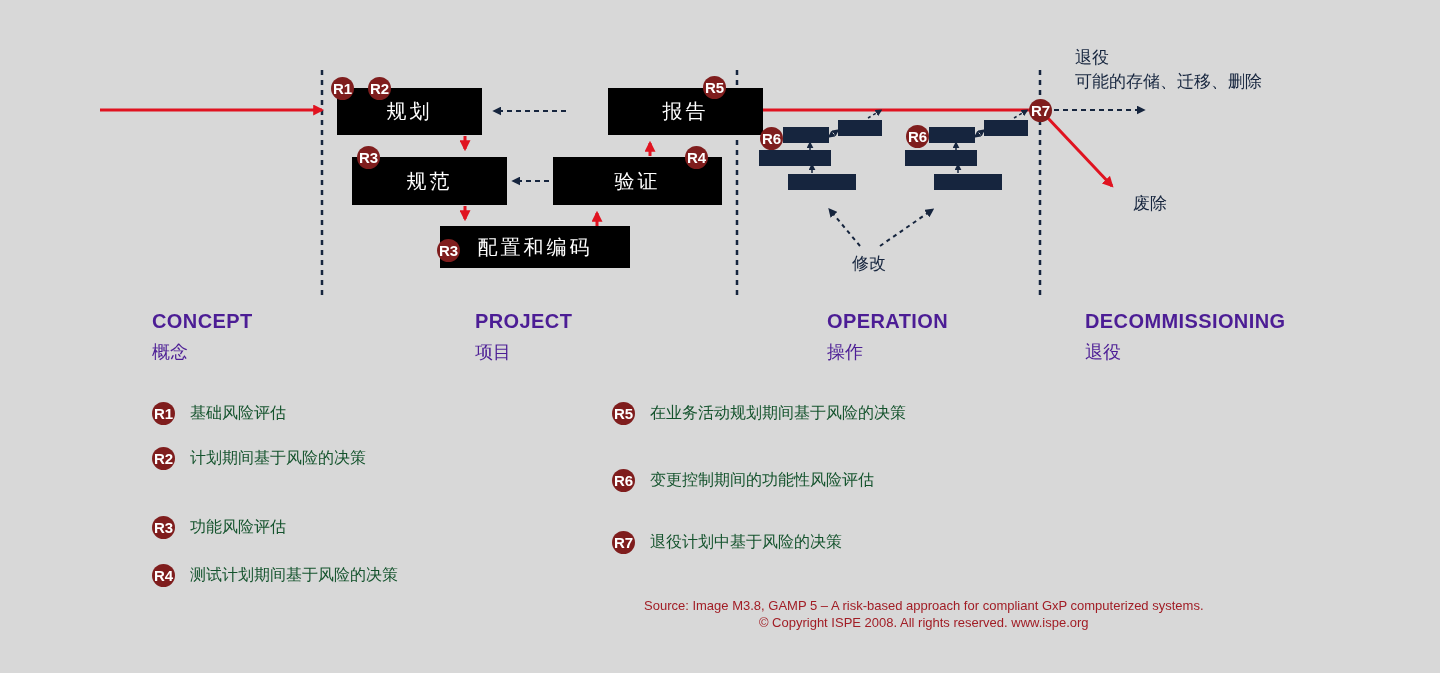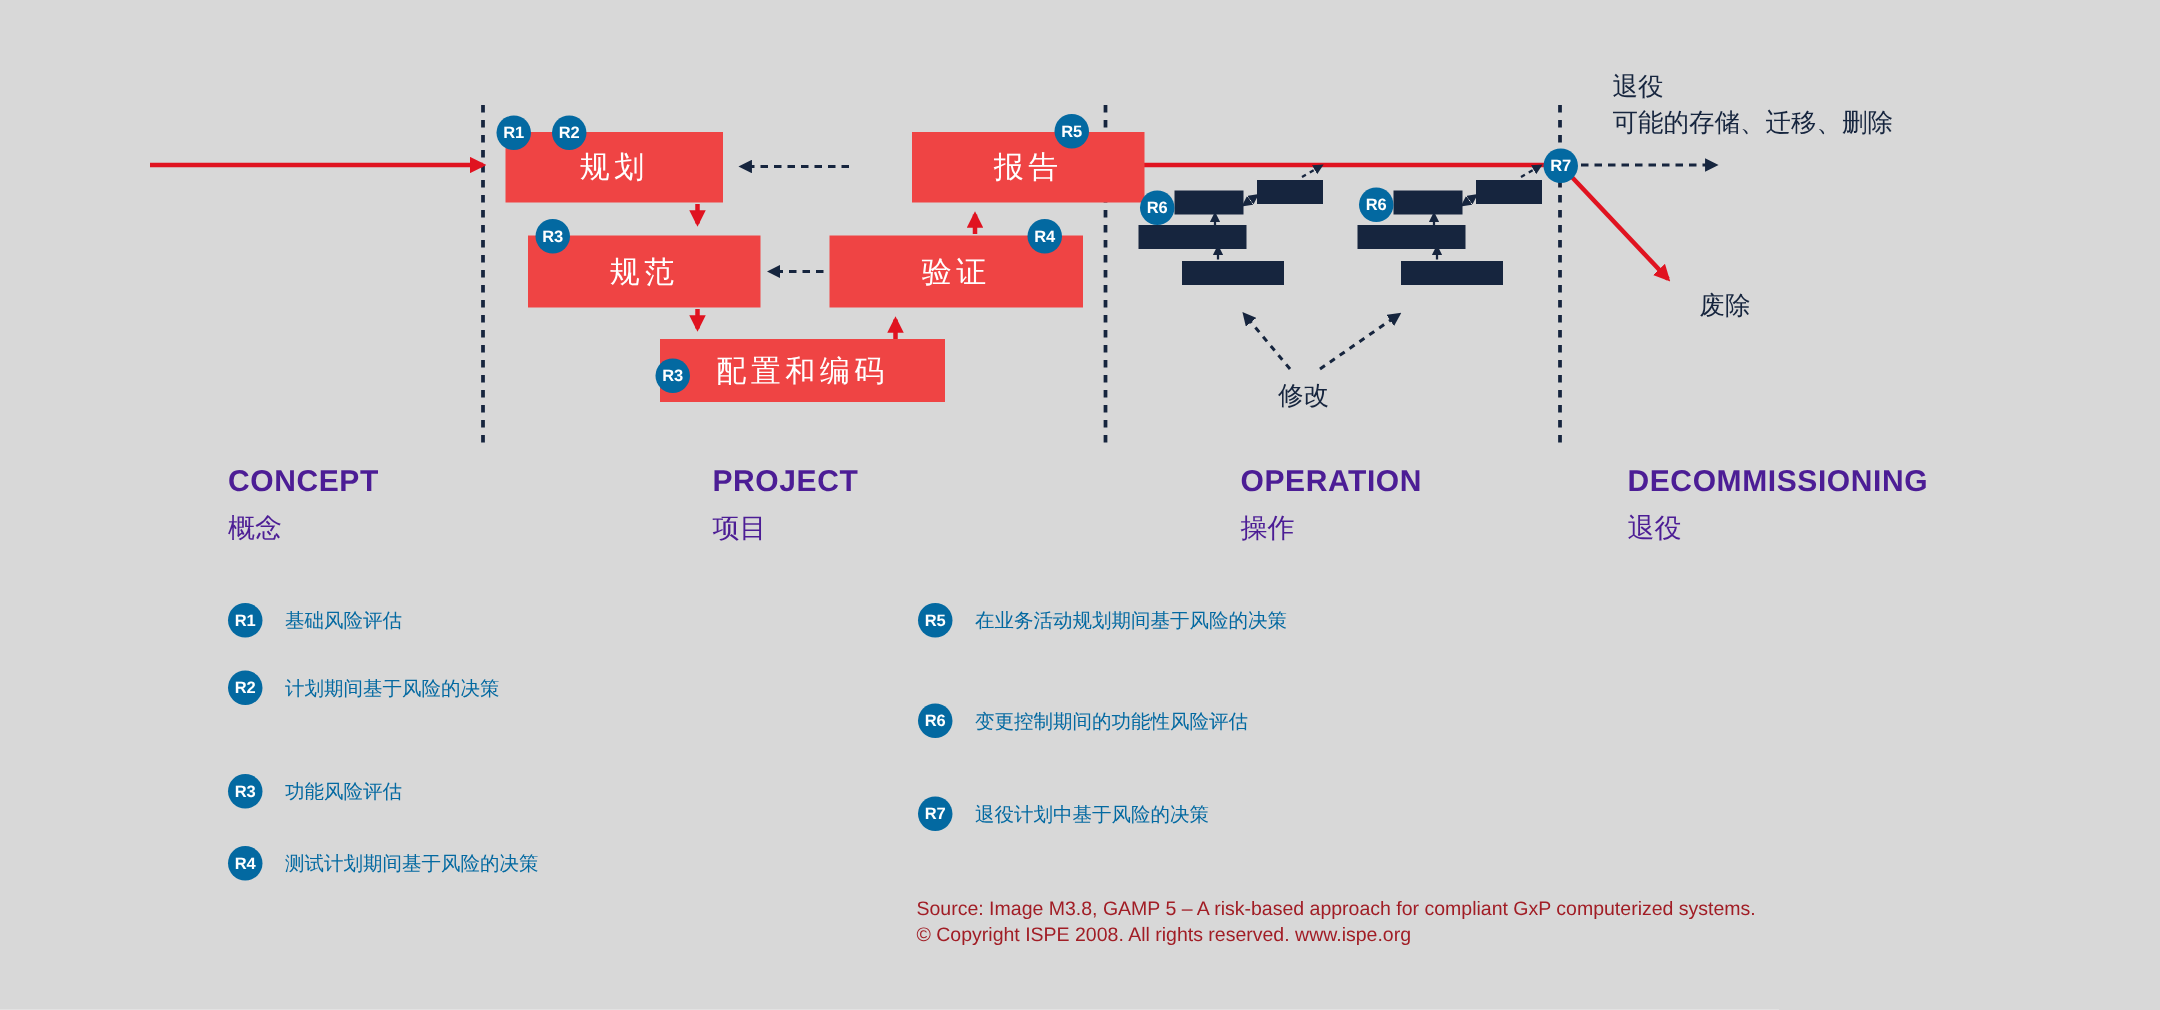--- a/index.html
+++ b/index.html
@@ -2,38 +2,38 @@
 <html><head>
 <meta charset="utf-8">
 <style>
   html,body{margin:0;padding:0;}
   .stage{
     position:relative;width:1440px;height:673px;background:#d8d8d8;
     overflow:hidden;font-family:"Liberation Sans","DejaVu Sans",sans-serif;
   }
   svg.connectors{position:absolute;left:0;top:0;z-index:1;}
   .nav-box{
-    position:absolute;background:#ef4444;color:#ffffff;z-index:2;
+    position:absolute;background:#000000;color:#ffffff;z-index:2;
     display:flex;align-items:center;justify-content:center;
     font-size:20px;letter-spacing:3px;
   }
   .mini-box{position:absolute;background:#16253e;z-index:2;}
   .badge{
-    width:23px;height:23px;border-radius:50%;background:#0369a1;color:#ffffff;
-    font-size:11px;font-weight:bold;display:flex;align-items:center;justify-content:center;
+    width:23px;height:23px;border-radius:50%;background:#7f1d1d;color:#ffffff;
+    font-size:15px;font-weight:bold;display:flex;align-items:center;justify-content:center;
     flex:0 0 auto;
   }
   .abs-badge{position:absolute;z-index:5;}
   .phase{position:absolute;color:#4c1d95;z-index:3;}
   .phase .en{font-size:20px;font-weight:bold;letter-spacing:0.4px;}
   .phase .zh{font-size:18px;margin-top:7px;}
   .annot{position:absolute;color:#16253e;font-size:17px;z-index:3;}
   .annot .line2{margin-top:1px;}
   .legend-row{position:absolute;display:flex;align-items:center;gap:15px;z-index:3;}
-  .legend-text{color:#0369a1;font-size:13px;}
+  .legend-text{color:#14532d;font-size:16px;}
   .source{position:absolute;color:#a11d25;font-size:13px;line-height:17px;z-index:3;}
 </style>
 </head>
 <body>
 
 <div class="stage">
 
   <svg class="connectors" width="1440" height="673" viewBox="0 0 1440 673">
     <defs>
       <marker id="arRed" viewBox="0 0 10 10" markerWidth="11" markerHeight="11" refX="8" refY="5" orient="auto" markerUnits="userSpaceOnUse">
@@ -150,18 +150,18 @@
   </div>
   <div class="legend-row" style="left:612px;top:469px;">
     <span class="badge">R6</span>
     <span class="legend-text">变更控制期间的功能性风险评估</span>
   </div>
   <div class="legend-row" style="left:612px;top:531px;">
     <span class="badge">R7</span>
     <span class="legend-text">退役计划中基于风险的决策</span>
   </div>
 
-  <div class="source" style="left:611px;top:597px;">
+  <div class="source" style="left:644px;top:597px;text-align:center;">
     <div>Source: Image M3.8, GAMP 5 – A risk-based approach for compliant GxP computerized systems.</div>
     <div>© Copyright ISPE 2008. All rights reserved. www.ispe.org</div>
   </div>
 
 </div>
 
 </body></html>

